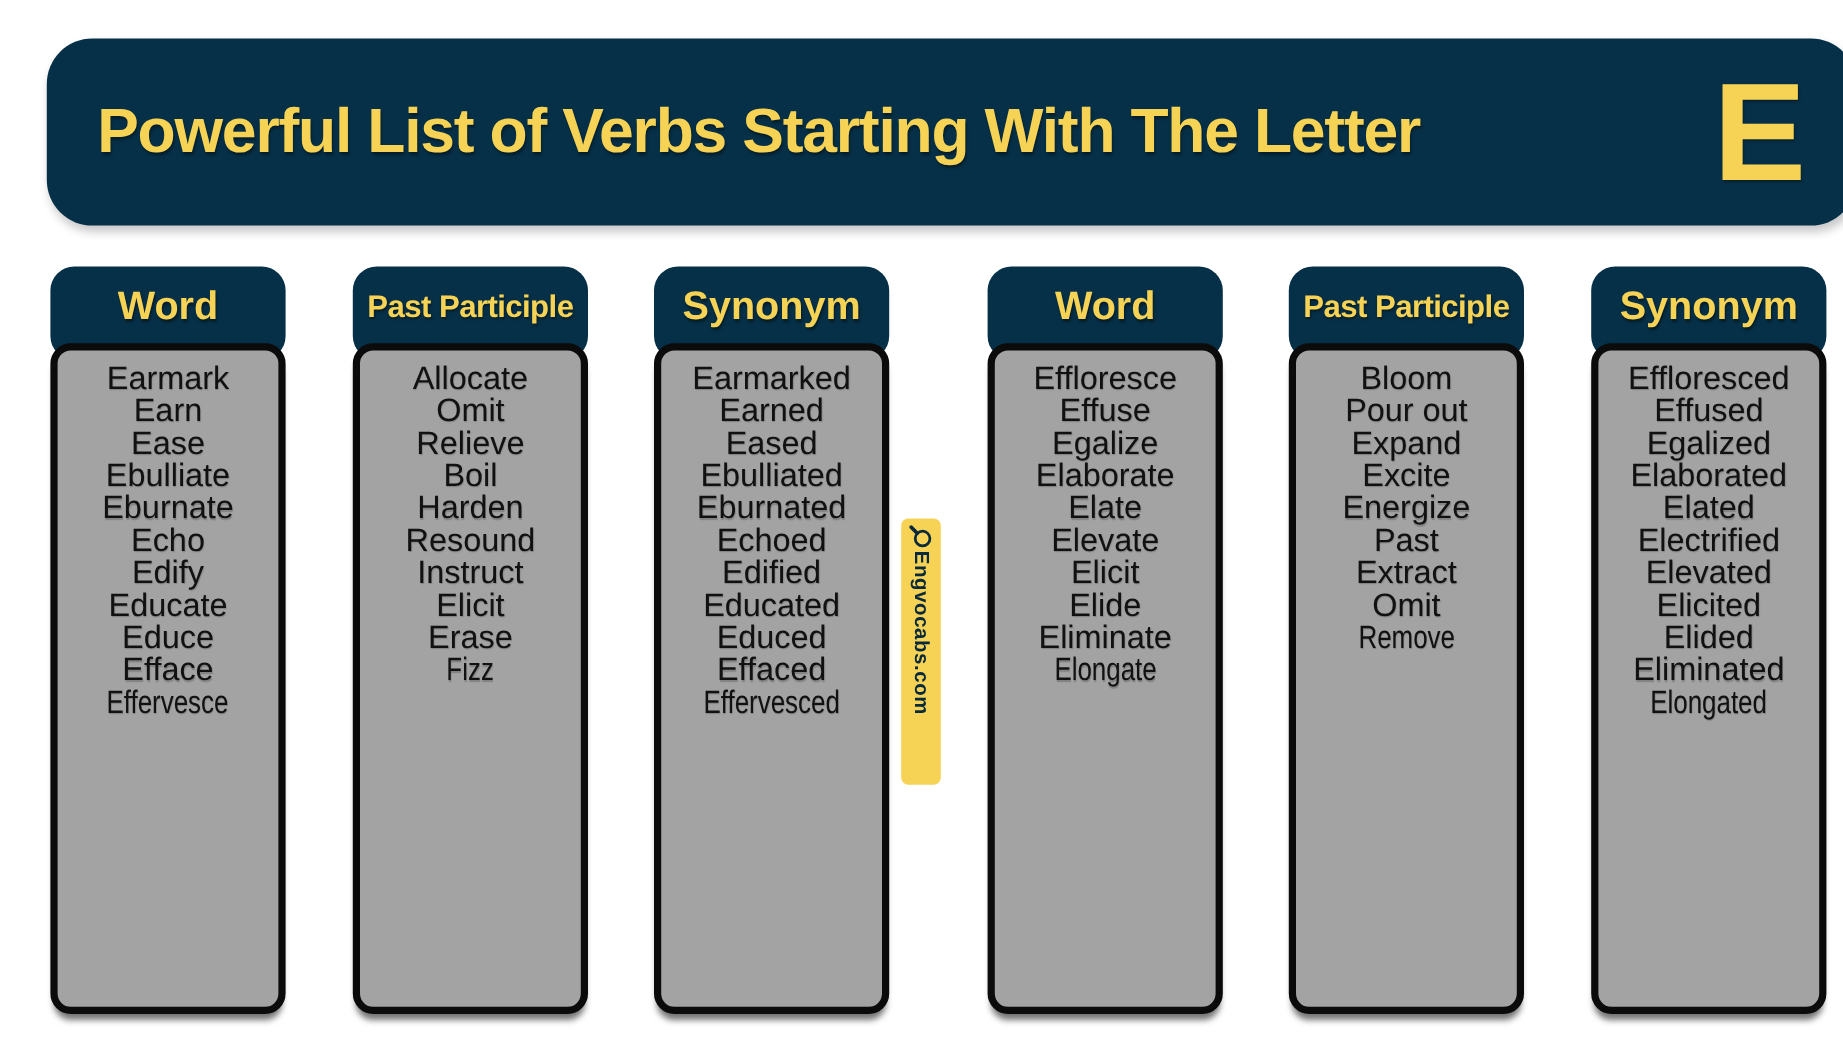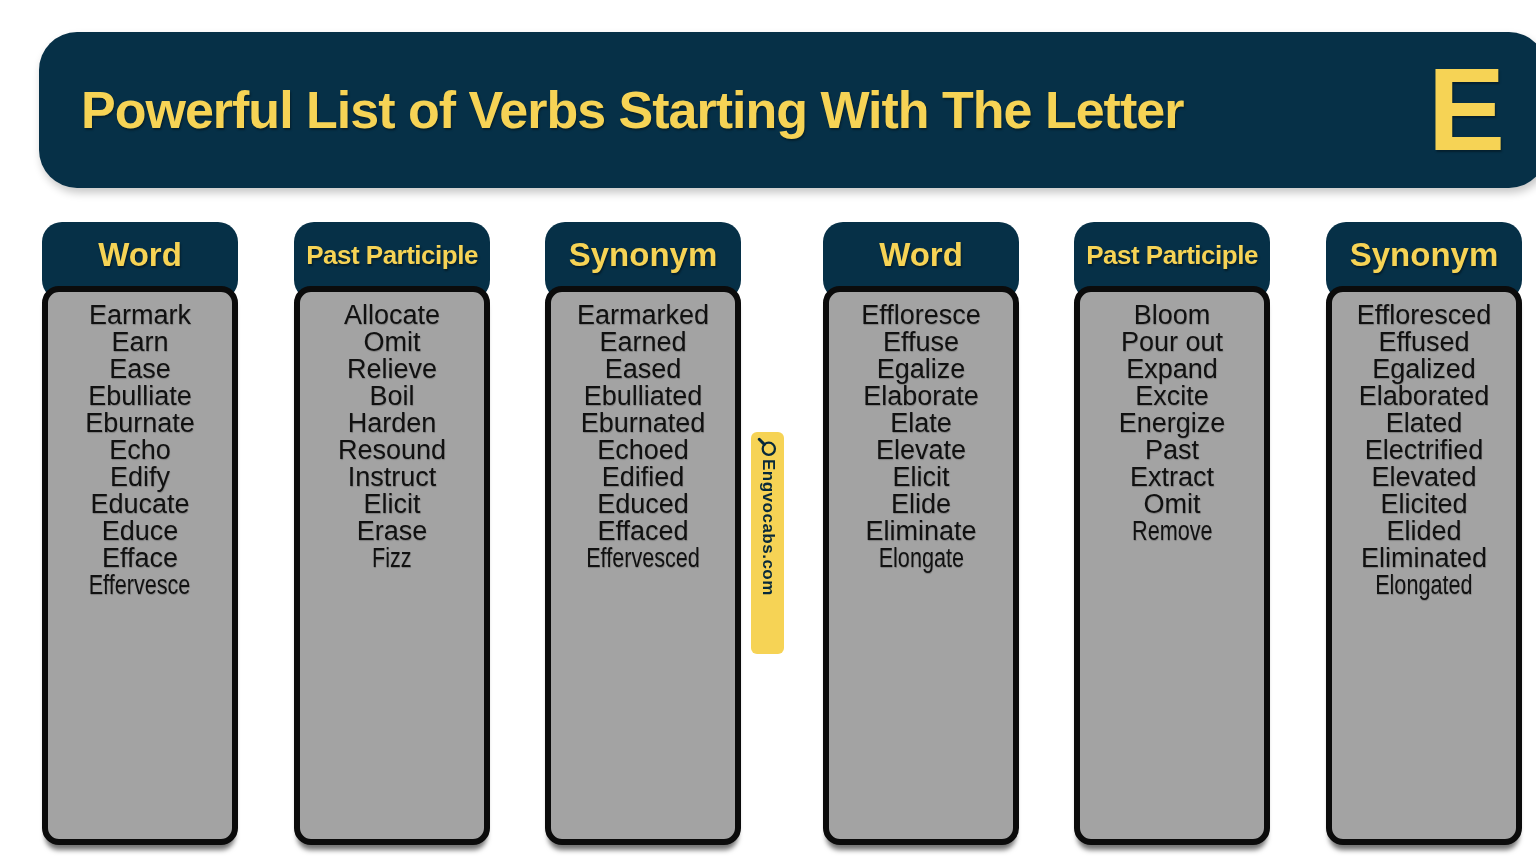--- a/index.html
+++ b/index.html
@@ -126,20 +126,21 @@
       <span>Synonym</span>
     </div>
     <div class="col-body">
         <div class="row"><span>Earmarked</span></div>
         <div class="row"><span>Earned</span></div>
         <div class="row"><span>Eased</span></div>
         <div class="row"><span>Ebulliated</span></div>
         <div class="row"><span>Eburnated</span></div>
         <div class="row"><span>Echoed</span></div>
         <div class="row"><span>Edified</span></div>
+        <div class="row"><span>Educated</span></div>
         <div class="row"><span>Educed</span></div>
         <div class="row"><span>Effaced</span></div>
         <div class="row"><span>Effervesced</span></div>
       </div>
   </div>
 
   <div class="column col-4">
     <div class="col-header">
       <span>Word</span>
     </div>

